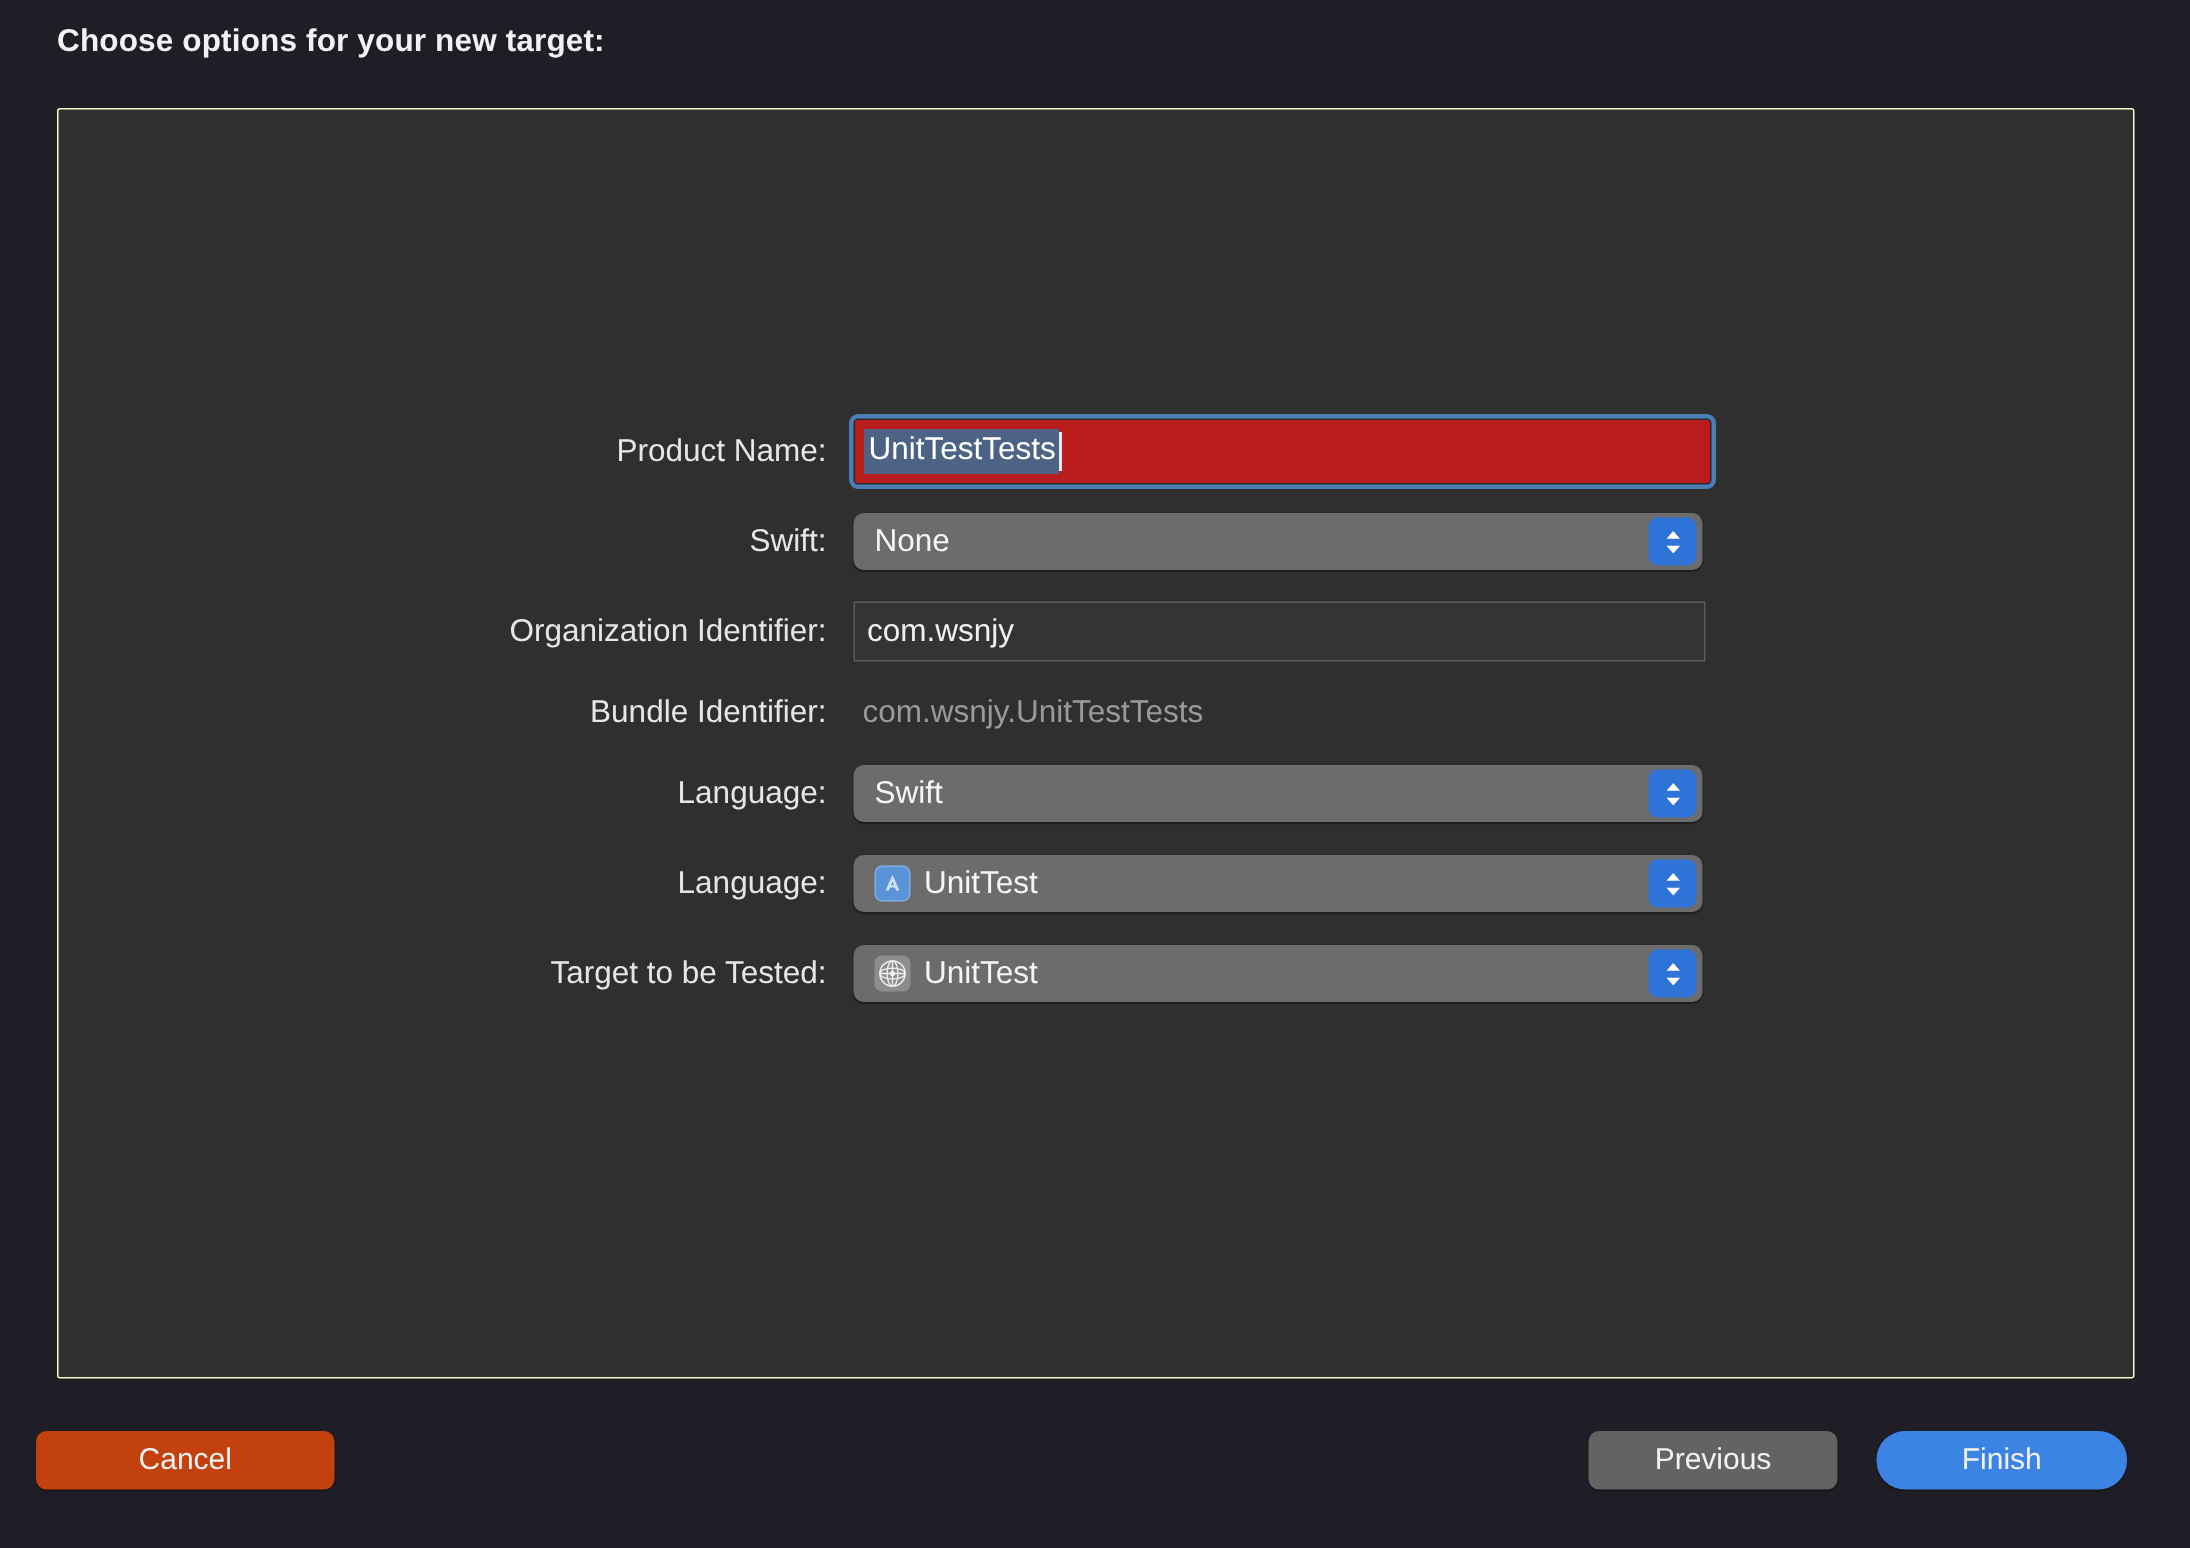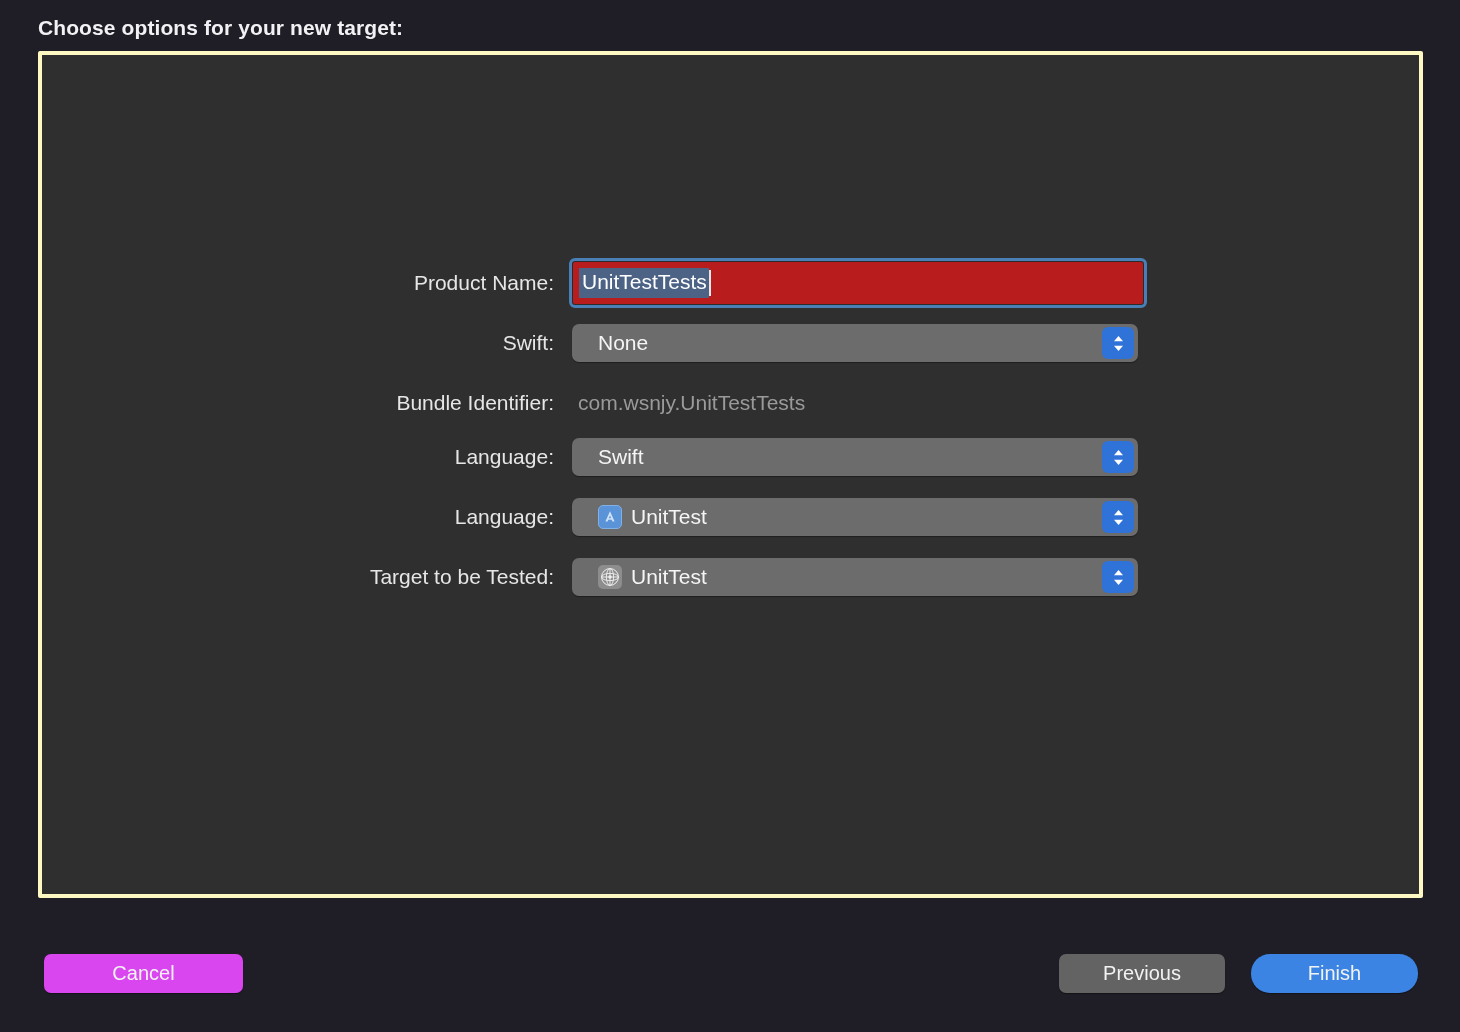--- a/index.html
+++ b/index.html
@@ -18,24 +18,24 @@
   .dialog-title {
     position: absolute;
     left: 38px; top: 16px;
     font-size: 21px;
     font-weight: bold;
     color: #f2f2f4;
     letter-spacing: 0.1px;
   }
   .panel {
     position: absolute;
-    left: 38px; top: 51px;
+    left: 38px; top: 72px;
     width: 1385px; height: 847px;
     background: #2f2f2f;
-    border: 4px solid #fef9c3;
+    border: 1px solid #fef9c3;
     border-radius: 2px;
   }
   .form {
     position: absolute;
     left: 0; top: 206px;
     width: 100%;
   }
   .row {
     display: flex;
     align-items: center;
@@ -96,21 +96,21 @@
     height: 40px;
     display: flex; align-items: center;
   }
   
   .popup {
     position: relative;
     width: 566px; height: 38px;
     background: #6c6c6c;
     border-radius: 7px;
     display: flex; align-items: center;
-    padding-left: 26px;
+    padding-left: 14px;
     font-size: 21px;
     color: #f5f5f5;
     box-shadow: 0 1px 1px rgba(0,0,0,0.35);
   }
   .popup .pv { display: flex; align-items: center; gap: 9px; }
   .stepper {
     position: absolute;
     right: 4px; top: 3px;
     width: 32px; height: 32px;
     background: #2f72d8;
@@ -143,21 +143,21 @@
   .btn {
     position: absolute;
     height: 39px;
     border-radius: 7px;
     display: flex; align-items: center; justify-content: center;
     font-size: 20px;
     color: #f2f2f2;
     box-shadow: 0 1px 1px rgba(0,0,0,0.4);
     user-select: none;
   }
-  .btn-cancel { left: 44px; top: 954px; width: 199px; background: #d946ef; text-align: right; }
+  .btn-cancel { left: 24px; top: 954px; width: 199px; background: #c2410c; text-align: right; }
   .btn-prev   { left: 1059px; top: 954px; width: 166px; background: #636363; }
   .btn-finish { left: 1251px; top: 954px; width: 167px; background: #3c84e4; border-radius: 19px; }
 </style>
 </head>
 <body>
 
 <div id="root">
 
   <div class="dialog-title">Choose options for your new target:</div>
 
@@ -185,20 +185,28 @@
             <span class="stepper">
               <svg width="15" height="19" viewBox="0 0 15 19" aria-hidden="true">
                 <path d="M7.5 2 L12 7.2 L3 7.2 Z" fill="#ffffff"></path>
                 <path d="M7.5 17 L12 11.8 L3 11.8 Z" fill="#ffffff"></path>
               </svg>
             </span>
           </div>
         </div>
       </div>
 
+      <div class="row tight">
+        <div class="label">Organization Identifier:</div>
+        <div class="control">
+          <div class="textfield">
+            <span>com.wsnjy</span>
+          </div>
+        </div>
+      </div>
 
       <div class="row tight">
         <div class="label">Bundle Identifier:</div>
         <div class="control">
           <div class="static-val">com.wsnjy.UnitTestTests</div>
         </div>
       </div>
 
       <div class="row">
         <div class="label">Language:</div>

